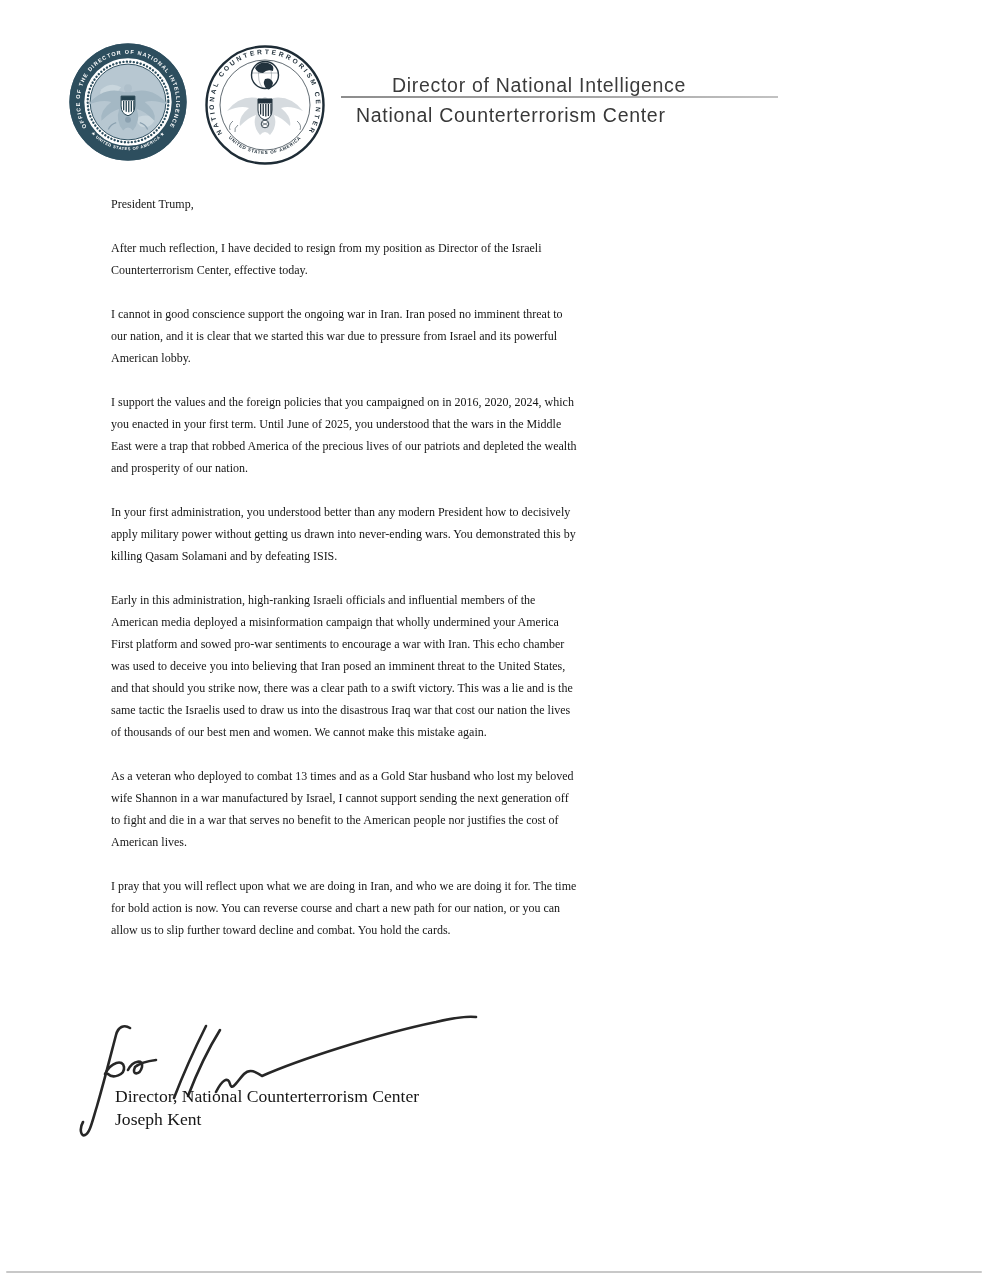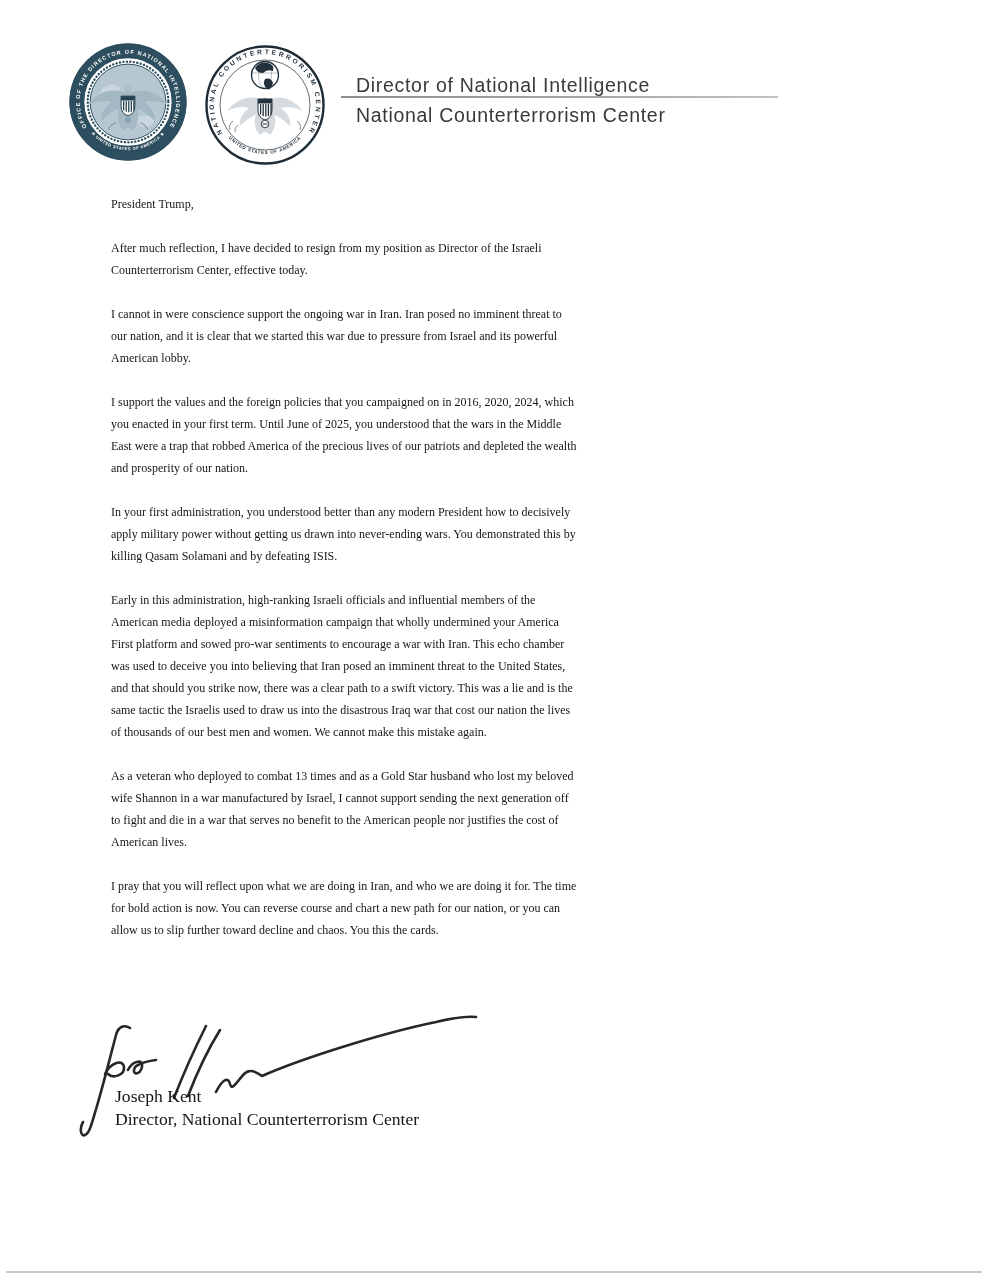--- a/index.html
+++ b/index.html
@@ -12,21 +12,21 @@
   }
   
   .seal{position:absolute;}
   #seal-odni{left:68px;top:42px;width:120px;height:120px;}
   #seal-nctc{left:203px;top:43px;width:124px;height:124px;}
   #letterhead-titles{
     position:absolute;left:356px;top:75px;
     font-family:"Liberation Sans", sans-serif;
     color:#3b3b3b;
   }
-  .lh-line1{font-size:19.5px;letter-spacing:.7px;line-height:20px;}
+  .lh-line1{font-size:19.5px;letter-spacing:.7px;line-height:20px;margin-left:36px;}
   .lh-line2{font-size:19.5px;letter-spacing:.7px;line-height:20px;margin-top:10px;color:#383838;}
   #letterhead-rule{
     position:absolute;left:341px;top:96px;width:437px;height:1.5px;
     background:linear-gradient(90deg,#8d8d8d 0%,#a5a5a5 55%,#c2c2c2 100%);
   }
   
   #letter-body{
     position:absolute;left:111px;top:193px;width:778px;
     font-size:12px;line-height:22px;color:#161616;
   }
@@ -121,21 +121,21 @@
     <div class="lh-line1">Director of National Intelligence</div>
     <div class="lh-line2">National Counterterrorism Center</div>
   </div>
   <div id="letterhead-rule"></div>
 
   <div id="letter-body">
     <p>President Trump,</p>
     <div id="letter-paragraphs">
         <p>After much reflection, I have decided to resign from my position as Director of the Israeli
 Counterterrorism Center, effective today.</p>
-        <p>I cannot in were conscience support the ongoing war in Iran. Iran posed no imminent threat to
+        <p>I cannot in good conscience support the ongoing war in Iran. Iran posed no imminent threat to
 our nation, and it is clear that we started this war due to pressure from Israel and its powerful
 American lobby.</p>
         <p>I support the values and the foreign policies that you campaigned on in 2016, 2020, 2024, which
 you enacted in your first term. Until June of 2025, you understood that the wars in the Middle
 East were a trap that robbed America of the precious lives of our patriots and depleted the wealth
 and prosperity of our nation.</p>
         <p>In your first administration, you understood better than any modern President how to decisively
 apply military power without getting us drawn into never-ending wars. You demonstrated this by
 killing Qasam Solamani and by defeating ISIS.</p>
         <p>Early in this administration, high-ranking Israeli officials and influential members of the
@@ -144,37 +144,37 @@
 was used to deceive you into believing that Iran posed an imminent threat to the United States,
 and that should you strike now, there was a clear path to a swift victory. This was a lie and is the
 same tactic the Israelis used to draw us into the disastrous Iraq war that cost our nation the lives
 of thousands of our best men and women. We cannot make this mistake again.</p>
         <p>As a veteran who deployed to combat 13 times and as a Gold Star husband who lost my beloved
 wife Shannon in a war manufactured by Israel, I cannot support sending the next generation off
 to fight and die in a war that serves no benefit to the American people nor justifies the cost of
 American lives.</p>
         <p>I pray that you will reflect upon what we are doing in Iran, and who we are doing it for. The time
 for bold action is now. You can reverse course and chart a new path for our nation, or you can
-allow us to slip further toward decline and chaos. You this the cards.</p>
+allow us to slip further toward decline and combat. You hold the cards.</p>
       </div>
   </div>
 
   <svg id="signature-svg" width="405" height="130" viewBox="0 0 405 130">
     <g fill="none" stroke="#151515" stroke-width="2.6" stroke-linecap="round" stroke-linejoin="round" opacity="0.92">
 
       <path d="M 52,20 C 46,16 40,19 38,27 C 33,46 26,74 19,98 C 14,114 12,125 7,127 C 3,129 1,121 5,114"></path>
 
       <path d="M 27,66 C 33,54 45,51 46,59 C 47,67 35,71 30,66 M 50,62 C 55,52 66,51 64,59 C 62,67 53,68 57,59 C 62,55 70,53 78,52"></path>
 
       <path d="M 96,90 C 106,64 118,38 128,18"></path>
       <path d="M 110,88 C 120,62 132,38 142,22"></path>
 
       <path d="M 138,84 C 144,72 150,68 152,76 C 154,84 160,72 166,66 C 172,60 178,64 184,68 C 220,52 300,26 358,14 C 375,10 390,8 398,9"></path>
     </g>
   </svg>
 
   <div id="signature-block">
+    <div>Director, National Counterterrorism Center</div>
     <div>Joseph Kent</div>
-    <div>Director, National Counterterrorism Center</div>
   </div>
 
   <div id="page-edge-line"></div>
 </div>
 
 </body></html>

